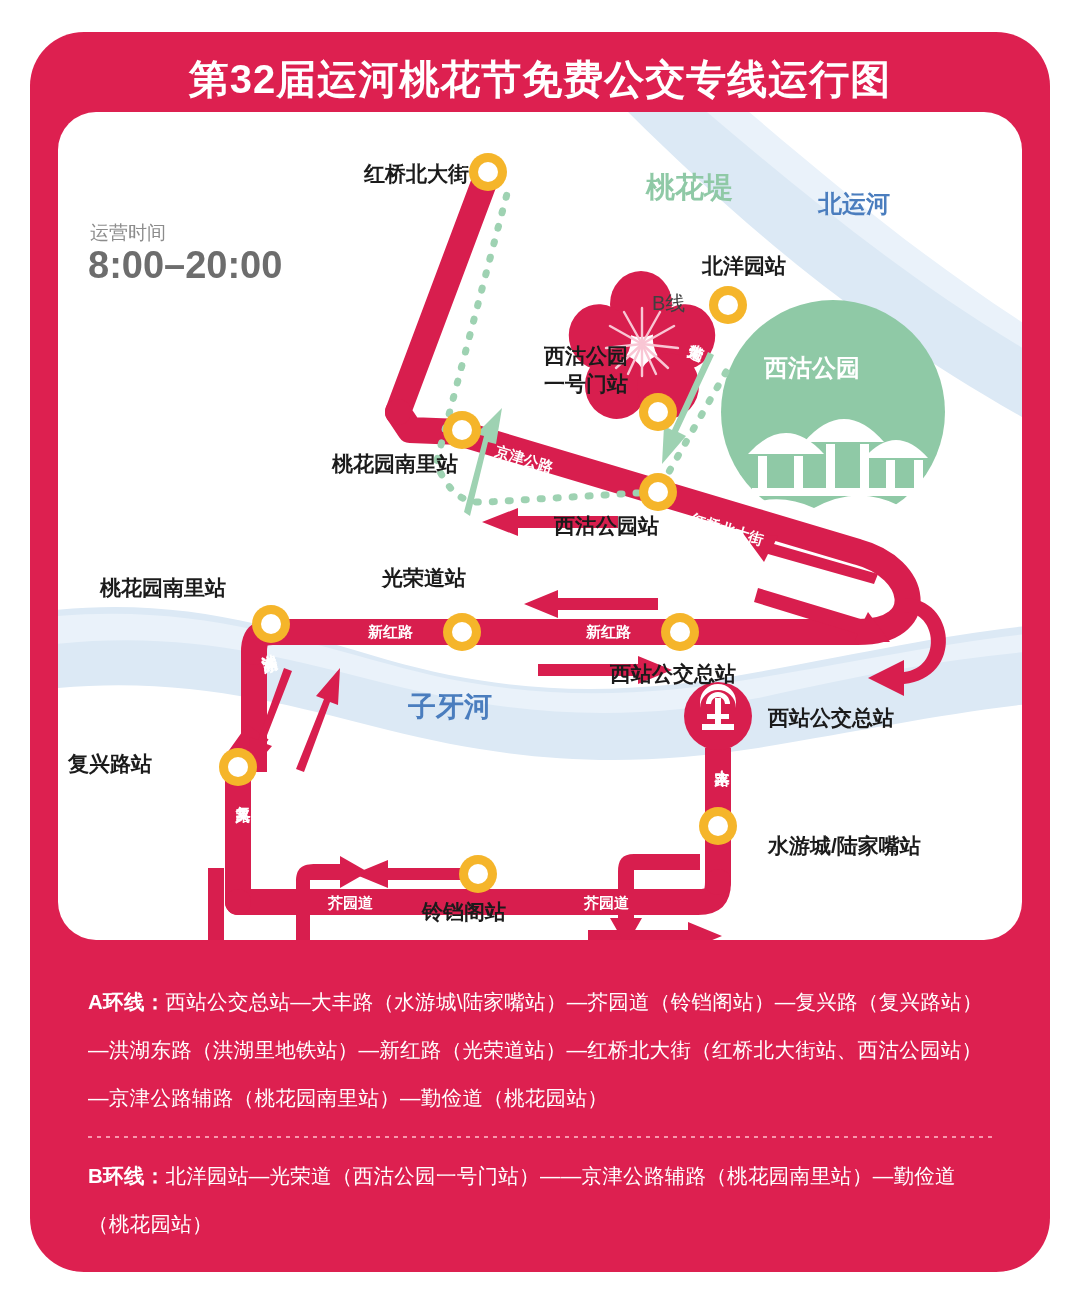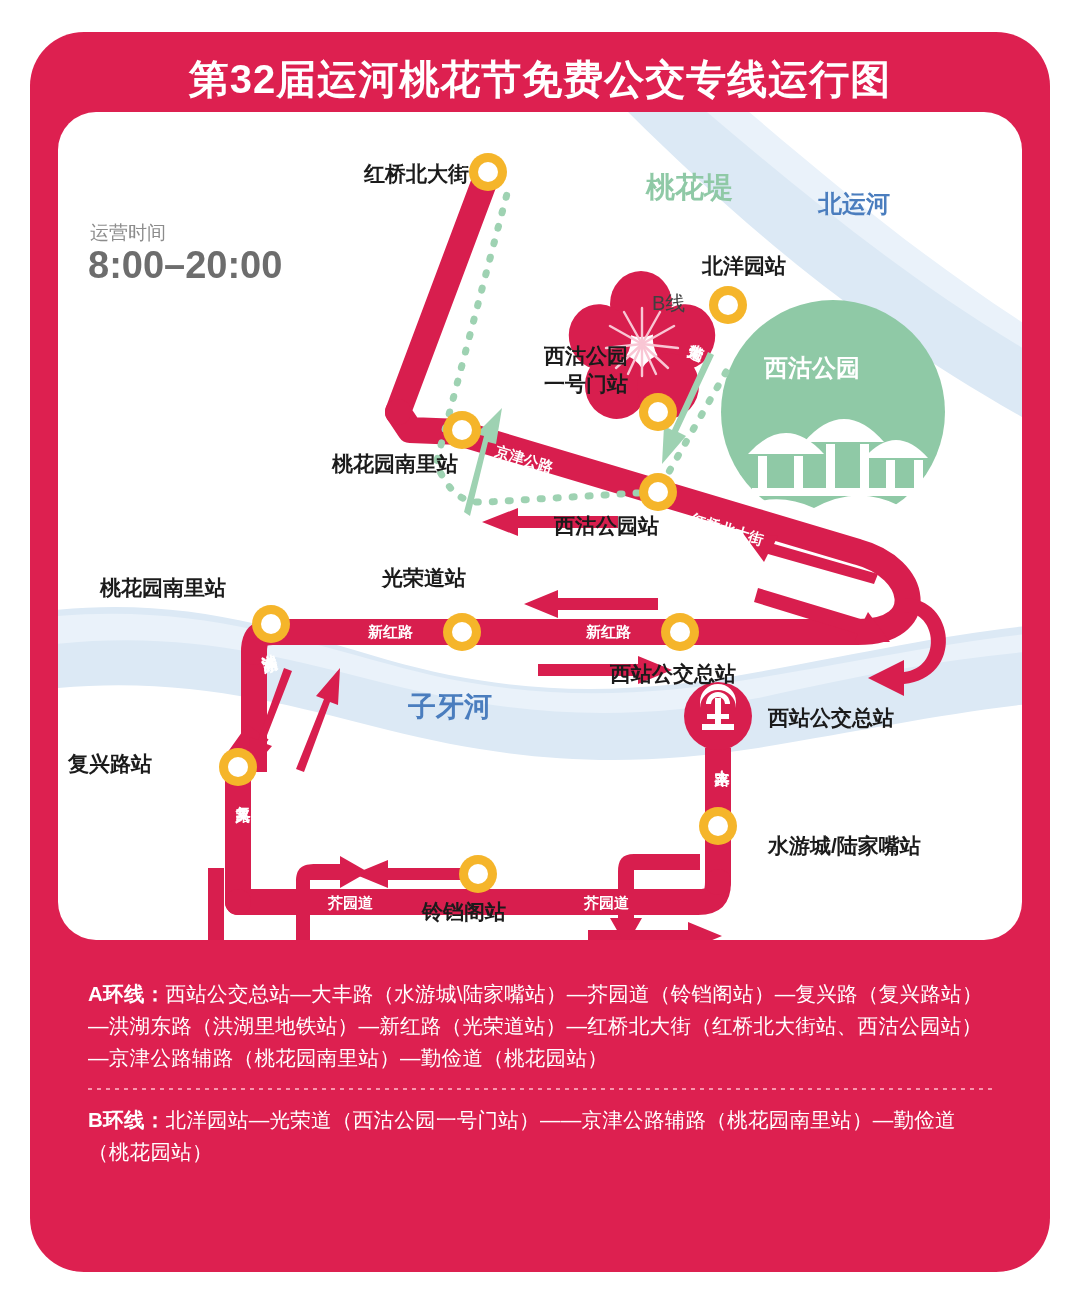--- a/index.html
+++ b/index.html
@@ -32,21 +32,21 @@
         font-family:"Liberation Sans","DejaVu Sans",sans-serif;}
   .road.vert{writing-mode:vertical-rl;letter-spacing:1px;}
   .poi-green{position:absolute;color:#8FC9A6;font-weight:bold;white-space:nowrap;}
   .poi-blue{position:absolute;color:#4A7DBE;font-weight:bold;white-space:nowrap;}
   .ops-label{position:absolute;color:#8c8c8c;font-size:19px;}
   .ops-time{position:absolute;color:#6d6d6d;font-size:38px;font-weight:bold;letter-spacing:0px;}
   .bline-lbl{position:absolute;color:#404040;font-size:20px;font-weight:normal;}
   .parkname{position:absolute;color:#ffffff;font-size:24px;font-weight:bold;white-space:nowrap;}
   
   .legend{position:absolute;left:88px;top:978px;width:906px;color:#ffffff;}
-  .leg-par{font-size:20.5px;line-height:32px;letter-spacing:0.3px;}
+  .leg-par{font-size:20.5px;line-height:48px;letter-spacing:0.3px;}
   .leg-key{font-weight:bold;}
   .leg-sep{margin:14px 0 14px 0;height:2px;
      background-image:linear-gradient(to right,#ffb3c4 0 4px,transparent 4px 9px);
      background-size:9px 2px;background-repeat:repeat-x;opacity:.8;}
 </style>
 </head>
 <body>
 
 <div id="page">
 

